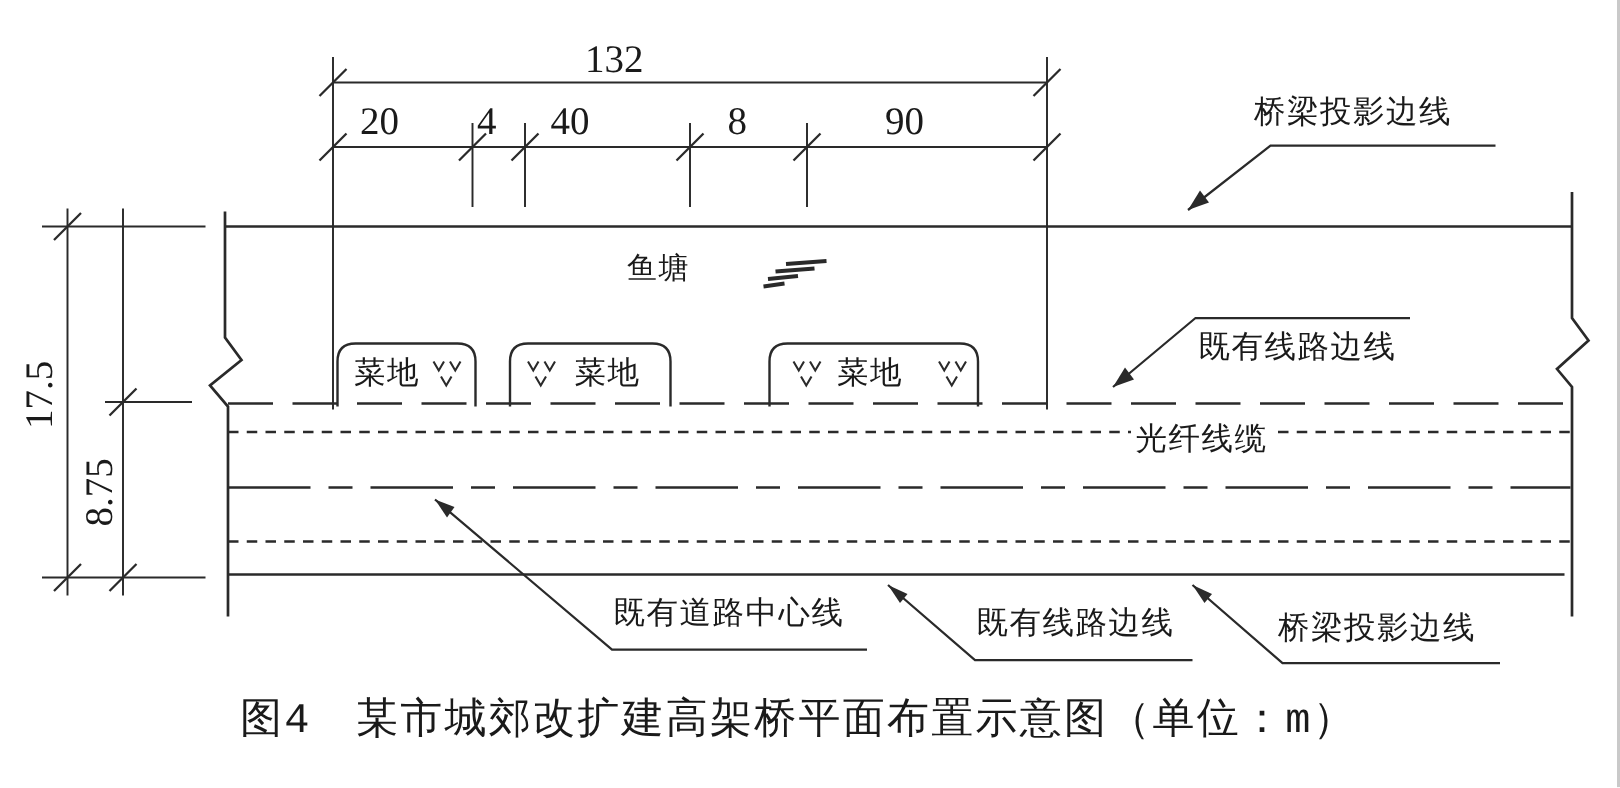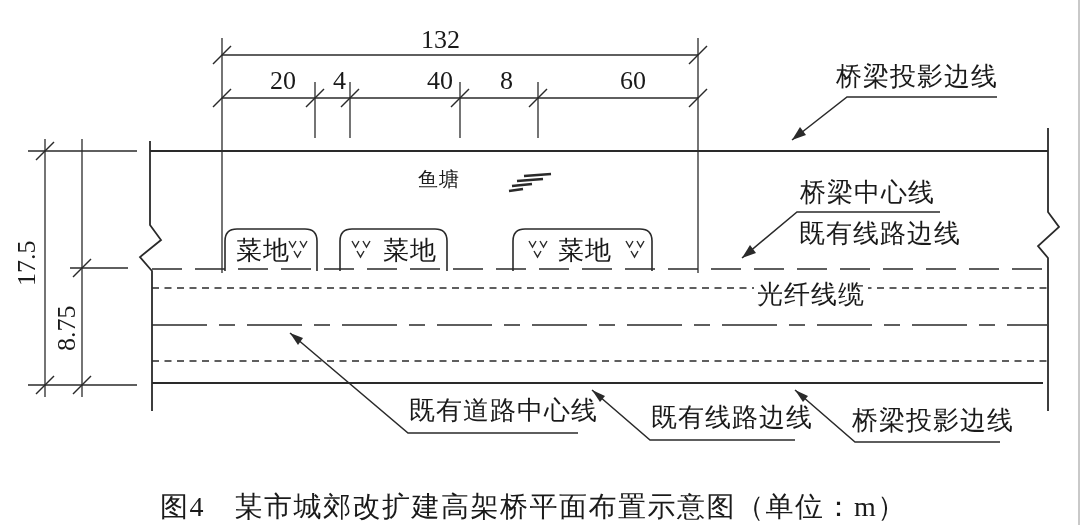--- a/index.html
+++ b/index.html
@@ -17,32 +17,32 @@
     background:#c9c9c9;
   }
   svg.linework{position:absolute;left:0;top:0;}
   .lbl{
     position:absolute;
     white-space:nowrap;
     color:#1a1a1a;
     line-height:1.1;
   }
   .dimnum{font-size:26px;}
-  .cn{font-size:26px;letter-spacing:1px;}
+  .cn{font-size:21px;letter-spacing:1px;}
   .onLine{background:#ffffff;padding:0 3px;}
   .rot{
     transform:rotate(-90deg);
     transform-origin:center center;
     text-align:center;
   }
   .caption{
     font-size:28px;
     letter-spacing:1.5px;
   }
-  .ctr{text-align:right;}
+  .ctr{text-align:left;}
 </style>
 </head>
 <body>
 
 <div id="stage">
 
   <svg class="linework" width="1080" height="525" viewBox="0 0 1080 525" stroke="#2a2a2a" fill="none" stroke-width="1.6">
     <defs>
       <g id="grass">
         <path d="M0,0 L3.5,6 L7,0 M11,0 L14.5,6 L18,0 M5,10 L8.5,16 L12,10" stroke-width="1.4"></path>
@@ -129,34 +129,33 @@
     </g>
     <g stroke-width="1.5">
       <path d="M1000,442 H855 L795,390"></path>
       <polygon points="795,390 808,396 803,402" fill="#2a2a2a" stroke="none"></polygon>
     </g>
   </svg>
 
   <div class="lbl dimnum ctr" style="left:390px;top:26px;width:70px;">132</div>
   <div class="lbl dimnum ctr" style="left:240px;top:67px;width:56px;">20</div>
   <div class="lbl dimnum ctr" style="left:318px;top:67px;width:28px;">4</div>
-  <div class="lbl dimnum ctr" style="left:397px;top:67px;width:56px;">40</div>
+  <div class="lbl dimnum ctr" style="left:367px;top:67px;width:56px;">40</div>
   <div class="lbl dimnum ctr" style="left:485px;top:67px;width:28px;">8</div>
-  <div class="lbl dimnum ctr" style="left:590px;top:67px;width:56px;">60</div>
+  <div class="lbl dimnum ctr" style="left:590px;top:67px;width:56px;">90</div>
 
   <div class="lbl dimnum rot" style="left:-13px;top:249px;width:80px;">17.5</div>
   <div class="lbl dimnum rot" style="left:27px;top:314px;width:80px;">8.75</div>
 
   <div class="lbl cn" style="left:418px;top:168px;font-size:20px;">鱼塘</div>
   <div class="lbl cn" style="left:236px;top:237px;">菜地</div>
   <div class="lbl cn" style="left:383px;top:237px;">菜地</div>
   <div class="lbl cn" style="left:558px;top:237px;">菜地</div>
 
   <div class="lbl cn" style="left:836px;top:63px;">桥梁投影边线</div>
-  <div class="lbl cn" style="left:800px;top:179px;">桥梁中心线</div>
   <div class="lbl cn" style="left:799px;top:220px;">既有线路边线</div>
   <div class="lbl cn onLine" style="left:754px;top:281px;">光纤线缆</div>
   <div class="lbl cn" style="left:409px;top:397px;">既有道路中心线</div>
   <div class="lbl cn" style="left:651px;top:404px;">既有线路边线</div>
   <div class="lbl cn" style="left:852px;top:407px;">桥梁投影边线</div>
 
-  <div class="lbl caption" style="left:160px;top:492px;">图4　某市城郊改扩建高架桥平面布置示意图（单位：m）</div>
+  <div class="lbl caption" style="left:160px;top:467px;font-family:Liberation Mono, monospace;">图4　某市城郊改扩建高架桥平面布置示意图（单位：m）</div>
 </div>
 
 </body></html>

